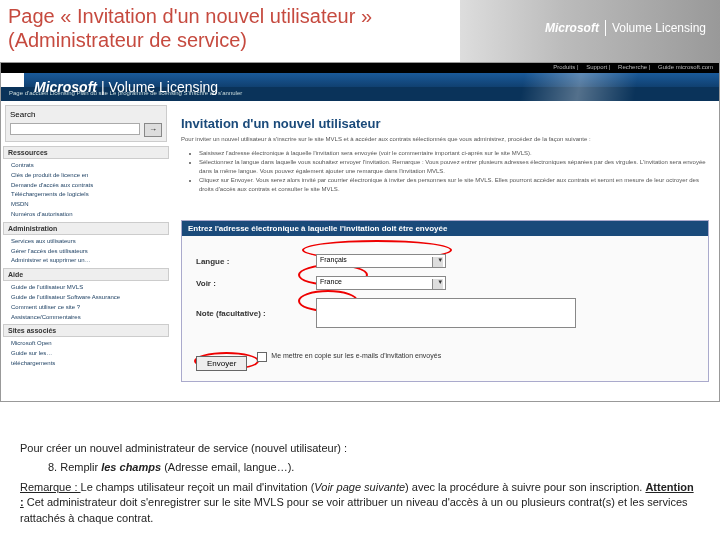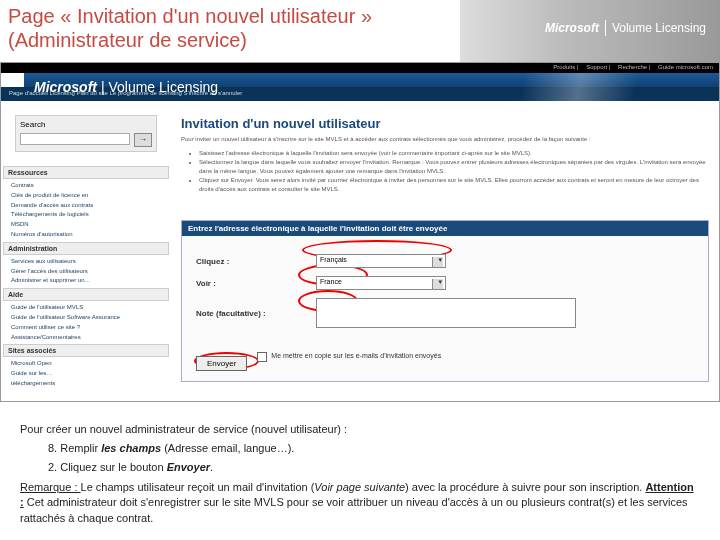--- a/index.html
+++ b/index.html
@@ -17,21 +17,21 @@
   .top-black { height: 10px; background: #000; color: #bbb; font-size: 6px; text-align: right; padding: 1px 6px 0 0; }
   .top-black span { margin-left: 6px; }
   .blue-bar { height: 14px; background: linear-gradient(#1a5a9a, #104070); position: relative; margin-left: 23px; }
   .blue-logo { color: #fff; font-size: 14px; padding: 6px 10px; position: absolute; left: 0; top: 0; }
   .blue-logo .ms { font-style: italic; font-weight: bold; }
   .blue-wave { position: absolute; right: 0; top: 0; width: 280px; height: 30px; background: linear-gradient(100deg, transparent 0%, transparent 30%, rgba(255,255,255,0.3) 50%, transparent 70%); }
   .blue-sub { height: 14px; background: #0a335a; color: #cdd; font-size: 6px; padding: 3px 8px; }
   
   .app-body { display: flex; height: calc(100% - 54px); }
   .left-col { width: 170px; background: #fff; }
-  .search { background: #eee; border: 1px solid #ccc; margin: 14px; padding: 4px; font-size: 8px; }
+  .search { background: #eee; border: 1px solid #ccc; margin: 4px; padding: 4px; font-size: 8px; }
   .search-row { display: flex; gap: 4px; margin-top: 4px; }
   .search-row .in { flex: 1; height: 12px; background: #fff; border: 1px solid #aaa; }
   .search-row .btn { width: 18px; height: 14px; background: #ddd; border: 1px solid #888; position: relative; }
   .search-row .btn::after { content: "→"; font-size: 8px; position: absolute; left: 4px; top: 0; }
   .lnav-h { background: #eee; border: 1px solid #ccc; margin: 2px; padding: 2px 4px; font-size: 7px; font-weight: bold; color: #333; }
   .lnav-i { padding: 1px 6px 1px 10px; font-size: 6px; color: #246; line-height: 1.3; filter: blur(0.4px); }
   
   .main-col { flex: 1; background: #fff; padding: 13px 10px; position: relative; }
   .main-h { font-size: 13px; font-weight: bold; color: #1a4a7a; padding: 2px 0 4px 0; }
   .main-intro { font-size: 6px; color: #555; filter: blur(0.3px); line-height: 1.4; }
@@ -138,21 +138,21 @@
         <li>Cliquez sur Envoyer. Vous serez alors invité par courrier électronique à inviter des personnes sur le site MVLS. Elles pourront accéder aux contrats et seront en mesure de leur octroyer des droits d'accès aux contrats et consulter le site MVLS.</li>
       </ul>
 
       <div class="form-panel">
         <div class="form-h">Entrez l'adresse électronique à laquelle l'invitation doit être envoyée</div>
         <div class="form-body" style="position:relative;">
           <div class="red-ring r1"></div>
           <div class="red-ring r2"></div>
           <div class="red-ring r3"></div>
           <div class="form-row">
-            <div class="lbl">Cliquez :</div>
+            <div class="lbl">Langue :</div>
             <div class="txt sel">Français</div>
           </div>
           <div class="form-row">
             <div class="lbl">Voir :</div>
             <div class="txt sel">France</div>
           </div>
           <div class="form-row">
             <div class="lbl">Note (facultative) :</div>
             <div class="txt wide" style="height:30px;"></div>
           </div>
@@ -170,19 +170,16 @@
       </div>
     </div>
   </div>
 </div>
 
 <div class="footer">
   <p>Pour créer un nouvel administrateur de service (nouvel utilisateur) :</p>
   <p class="step">
     <span>8. Remplir </span><b><i>les champs</i></b><span> (Adresse email, langue…).</span>
   </p>
-  <p class="step">
-    <span>2. Cliquez sur le bouton </span><b><i>Envoyer</i></b><span>.</span>
-  </p>
   <p>
     <u>Remarque : </u><span>Le champs utilisateur reçoit un mail d'invitation (</span><i>Voir page suivante</i><span>) avec la procédure à suivre pour son inscription. </span><b><u>Attention :</u></b><span> Cet administrateur doit s'enregistrer sur le site MVLS pour se voir attribuer un niveau d'accès à un ou plusieurs contrat(s) et les services rattachés à chaque contrat.</span>
   </p>
 </div>
 
 </body></html>

